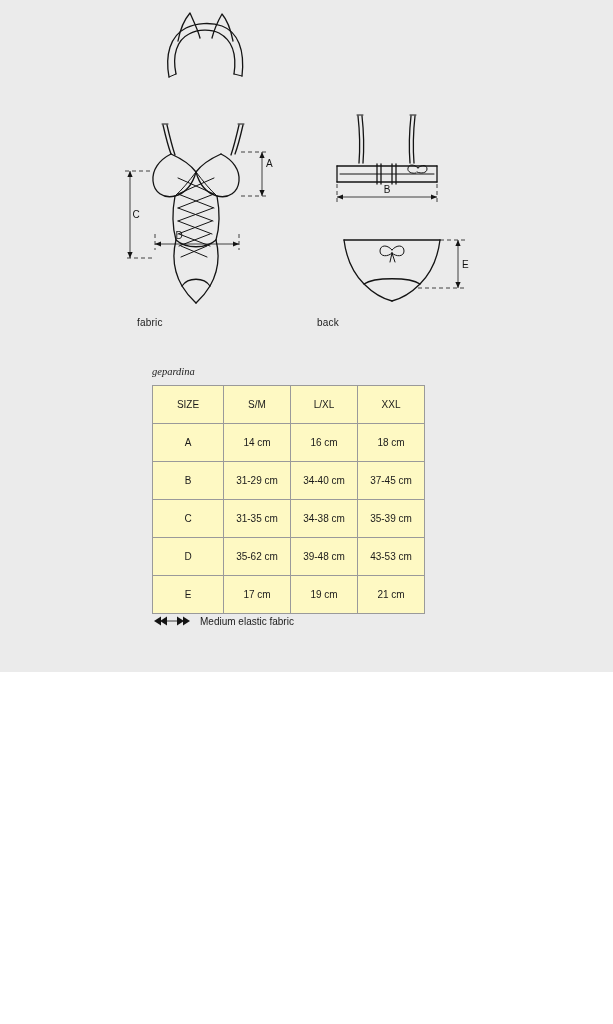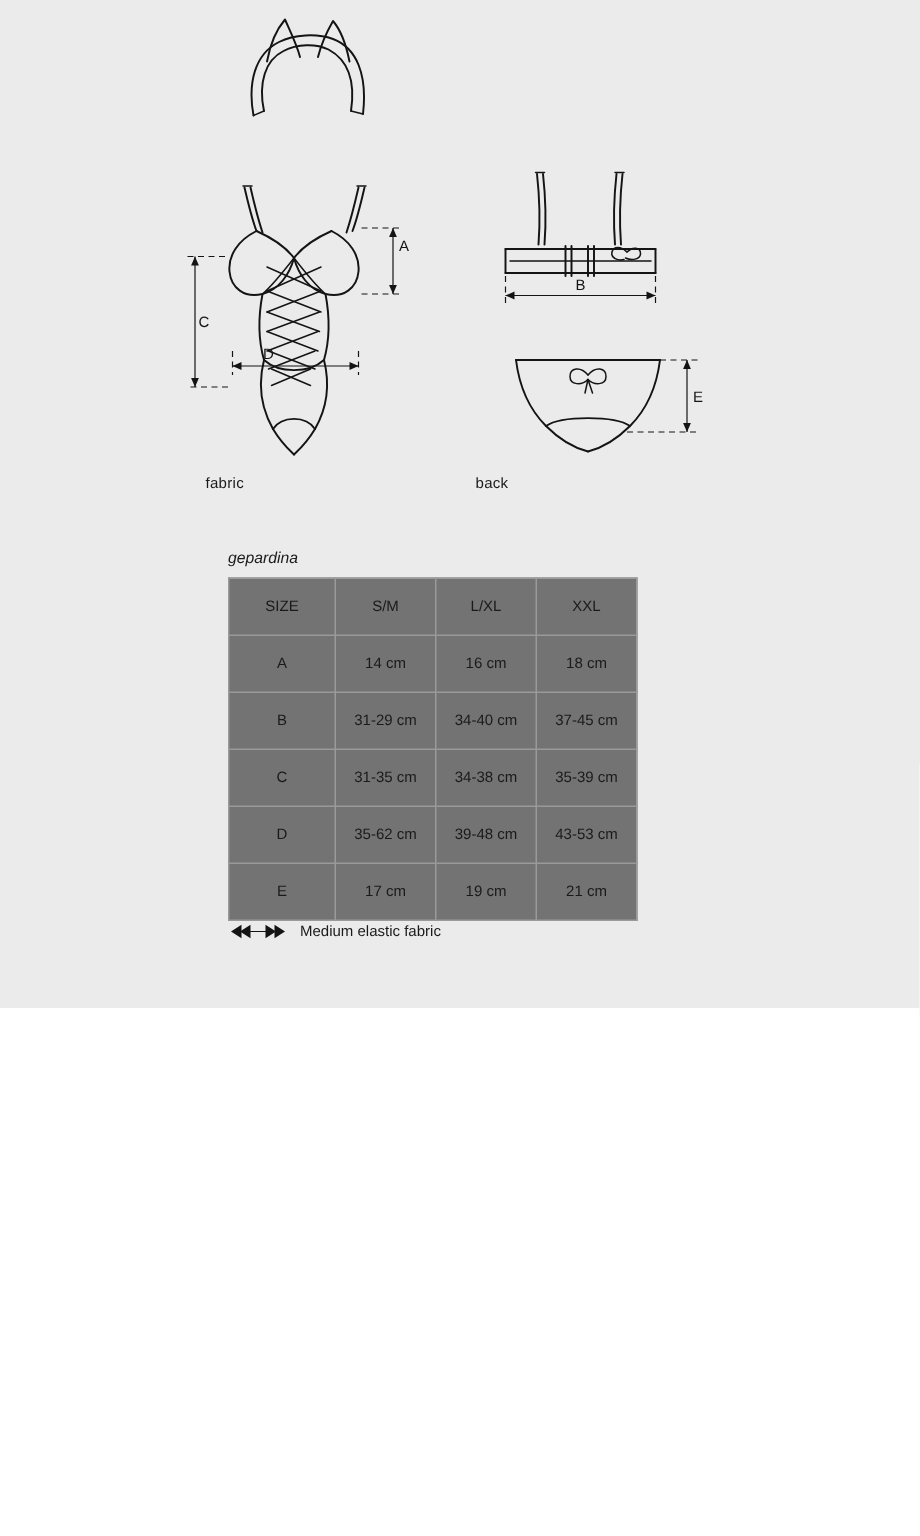--- a/index.html
+++ b/index.html
@@ -38,28 +38,29 @@
   .caption-front { left: 137px; top: 317px; }
   .caption-back  { left: 317px; top: 317px; }
 
   .product-name {
     position: absolute;
     left: 152px;
     top: 366px;
     font-size: 10.5px;
     color: #1a1a1a;
     font-style: italic;
+    font-family: Liberation Serif, serif;
   }
 
   table.size-table {
     position: absolute;
     left: 152px;
     top: 385px;
     border-collapse: collapse;
-    background: #737373;
+    background: #fef9c3;
   }
   table.size-table td {
     border: 1px solid #9a9a9a;
     width: 66px;
     height: 37px;
     text-align: center;
     vertical-align: middle;
     font-size: 10px;
     color: #1a1a1a;
     padding: 0;

